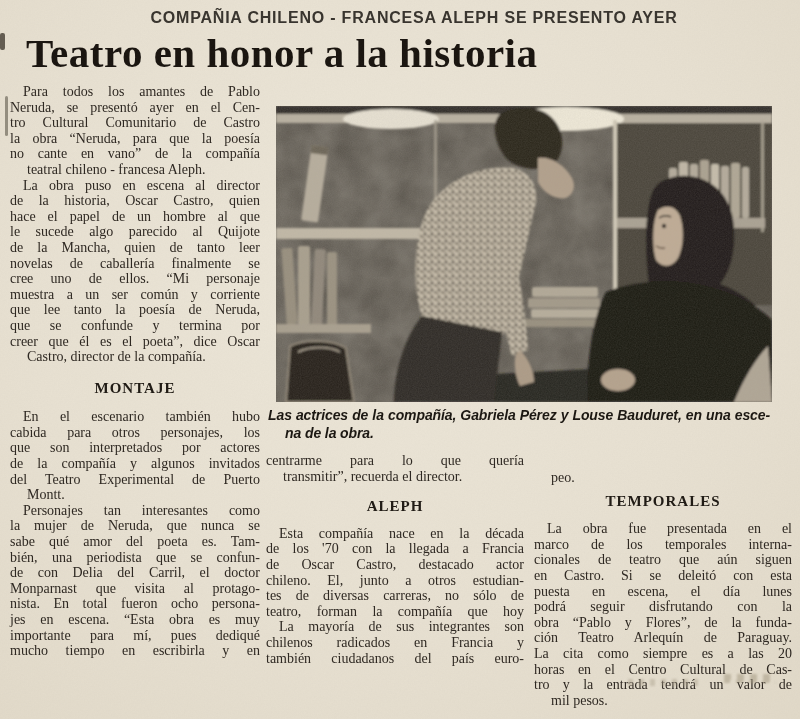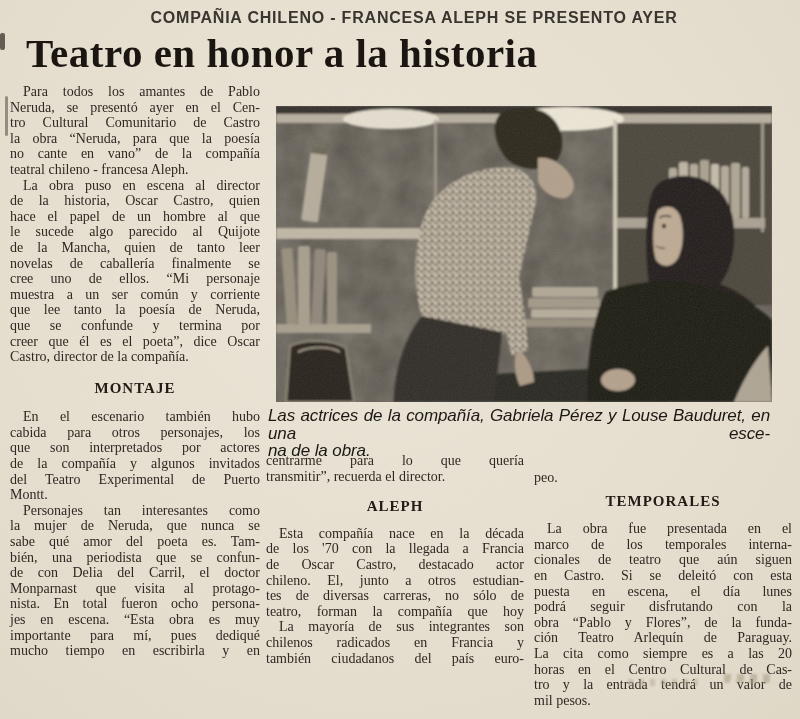--- a/index.html
+++ b/index.html
@@ -20,35 +20,35 @@
     color:#17120d; font-family:"Liberation Serif", serif;
   }
   
   .col { position:absolute; font-size:14px; line-height:15.6px; }
   .col-left  { left:10px;  top:84px; width:250px; }
   .col-mid   { left:266px; top:453px; width:258px; }
   .col-right { left:534px; top:470px; width:258px; }
   .para { margin:0; text-indent:13px; }
   .para.flush { text-indent:0; }
   .jl { display:block; white-space:pre-line; text-align:justify; text-align-last:justify; }
-  .ll { display:block; text-indent:0; text-align:left; }
+  .ll { display:block; text-indent:0; text-align:left;margin-left:17px; }
   .heading {
     font-weight:bold; text-align:center; font-size:15px; letter-spacing:1px;
     color:#1d1812; text-indent:0;
   }
   .h-montaje { margin:16px 0 13px; }
   .h-aleph { margin:15px 0 11px; }
   .h-temporales { margin:8px 0 12px; }
   
   .photo-wrap { position:absolute; left:276px; top:106px; width:496px; height:296px; }
   .photo-wrap svg { display:block; }
   .caption {
     position:absolute; left:268px; top:407px; width:502px;
-    font-family:"Liberation Sans", sans-serif; font-style:italic; font-weight:normal;
-    font-size:17px; line-height:17.5px; letter-spacing:-0.1px; color:#18140f;
+    font-family:"Liberation Sans", sans-serif; font-style:italic; font-weight:bold;
+    font-size:14px; line-height:17.5px; letter-spacing:-0.1px; color:#18140f;
   }
   .caption .jl { text-align-last:justify; }
   
   .mark-a { position:absolute; left:0; top:33px; width:5px; height:17px; background:#4a443a; border-radius:2px; opacity:.85; }
   .mark-b { position:absolute; left:5px; top:96px; width:3px; height:40px; background:#5d564a; opacity:.6; border-radius:2px; }
   .smudge-a { position:absolute; left:628px; top:679px; width:70px; height:7px; opacity:.45; filter:blur(1px);
     background:repeating-linear-gradient(90deg,#aba08c 0 5px, transparent 5px 11px); }
   .smudge-b { position:absolute; left:724px; top:674px; width:52px; height:9px; opacity:.5; filter:blur(1px);
     background:repeating-linear-gradient(95deg,#a2977f 0 7px, transparent 7px 13px); }
   .page-noise { position:absolute; inset:0; opacity:.06; pointer-events:none; }

